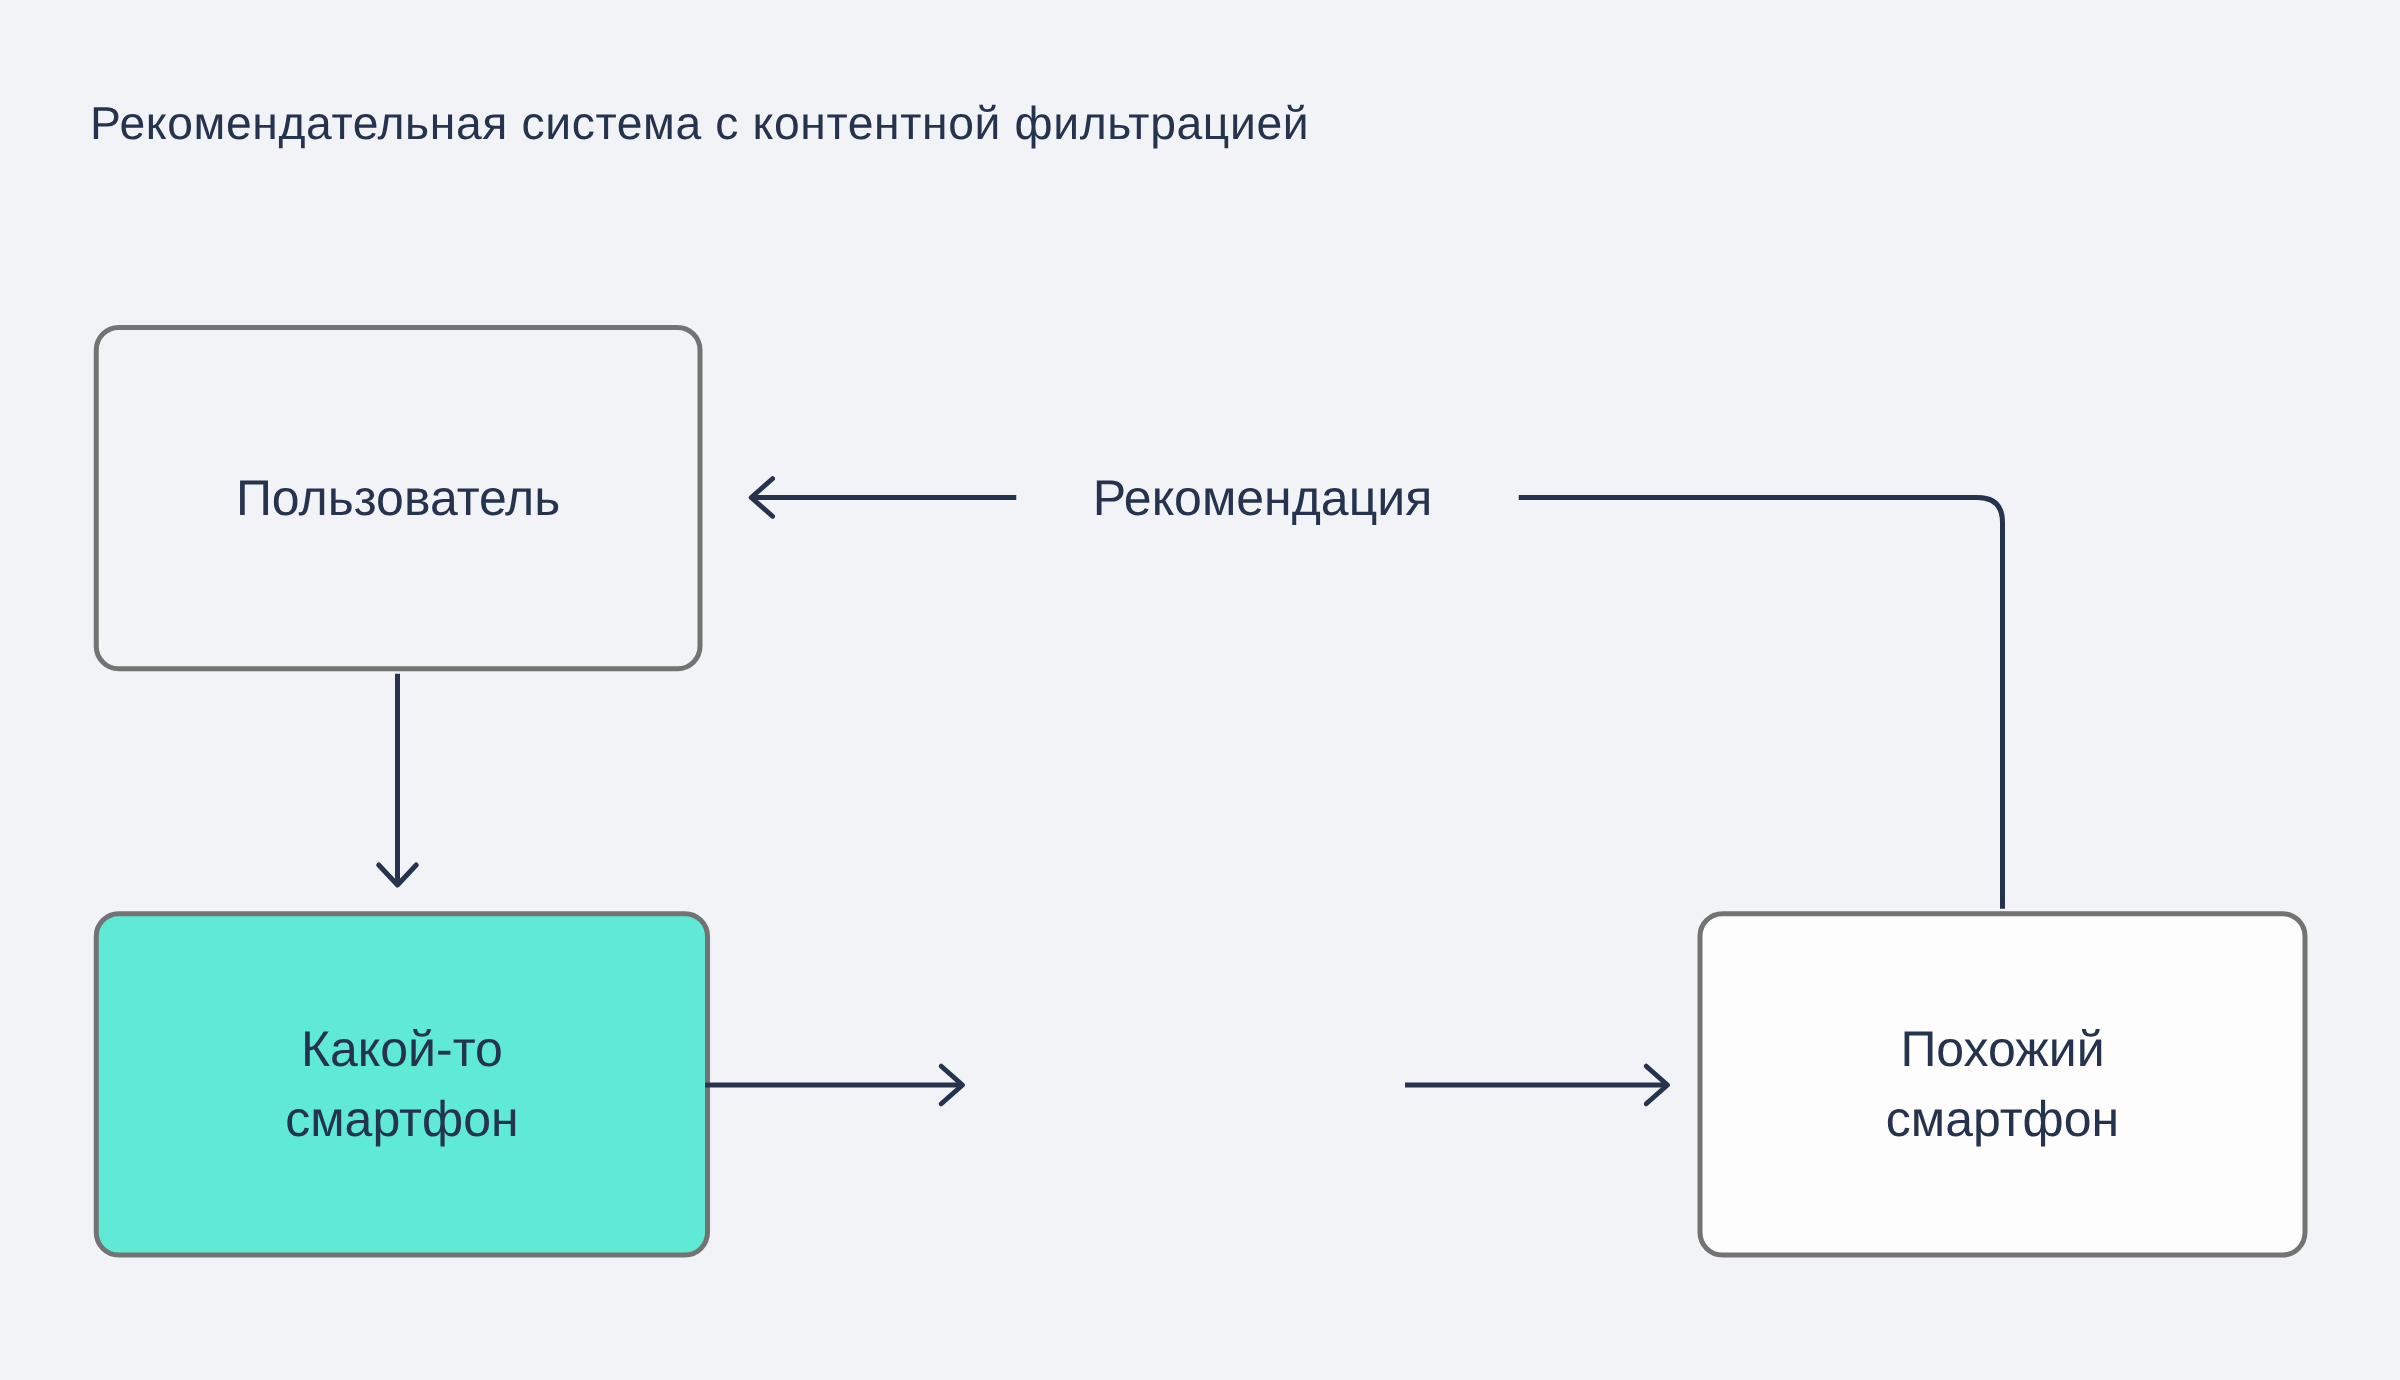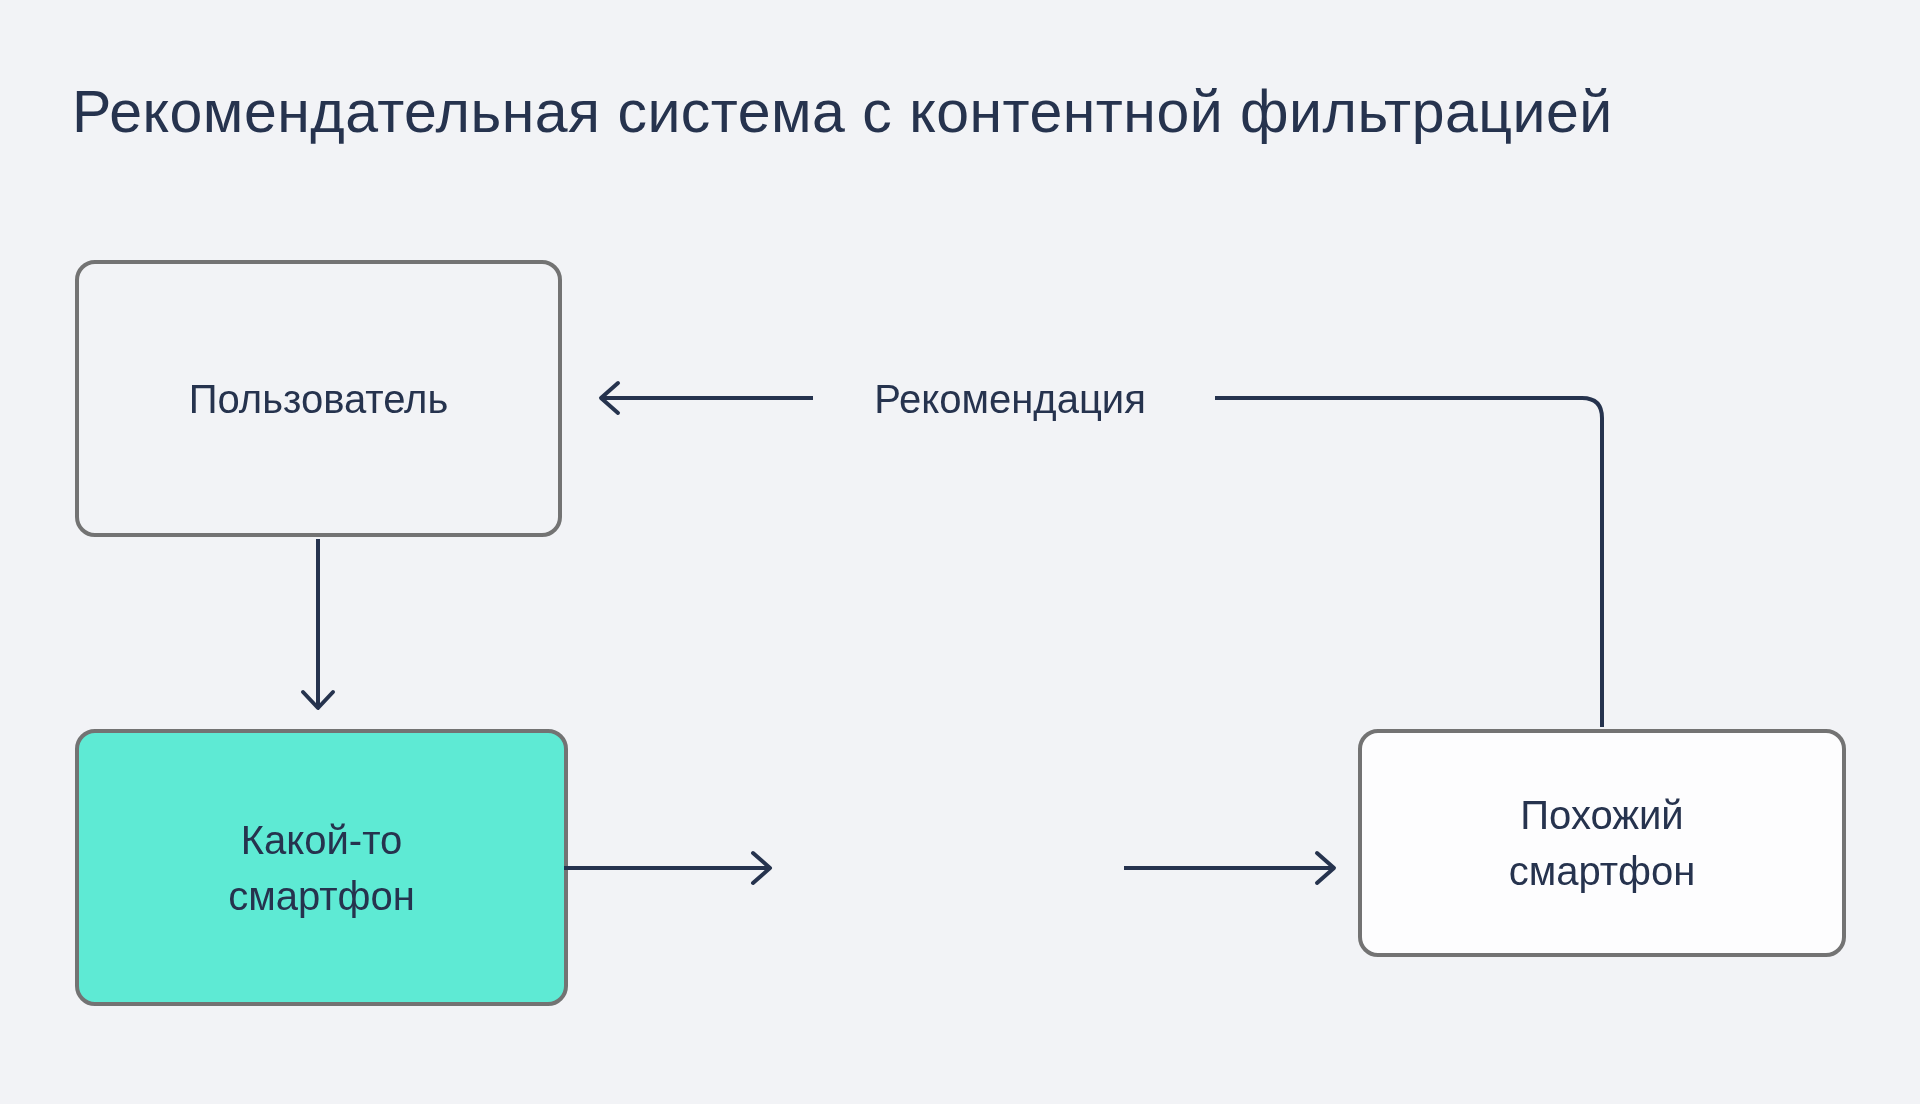--- a/index.html
+++ b/index.html
@@ -14,21 +14,21 @@
     height: 1104px;
     background: #f2f3f6;
     overflow: hidden;
     color: #26334e;
   }
   .diagram-title {
     position: absolute;
     left: 72px;
     top: 78px;
     margin: 0;
-    font-size: 59px;
+    font-size: 37px;
     font-weight: 400;
     letter-spacing: 0.5px;
     color: #26334e;
     white-space: nowrap;
   }
   .node {
     position: absolute;
     box-sizing: border-box;
     border: 4px solid #737373;
     border-radius: 20px;
@@ -42,21 +42,21 @@
   }
   .node-user {
     left: 75px; top: 260px; width: 487px; height: 277px;
     background: transparent;
   }
   .node-some {
     left: 75px; top: 729px; width: 493px; height: 277px;
     background: #5eead4;
   }
   .node-similar {
-    left: 1358px; top: 729px; width: 488px; height: 228px;
+    left: 1358px; top: 729px; width: 488px; height: 277px;
     background: #fdfdfe;
   }
   .node-label {
     display: inline-block;
     max-width: 300px;
   }
   .float-label {
     position: absolute;
     transform: translate(-50%, -50%);
     font-size: 40px;

